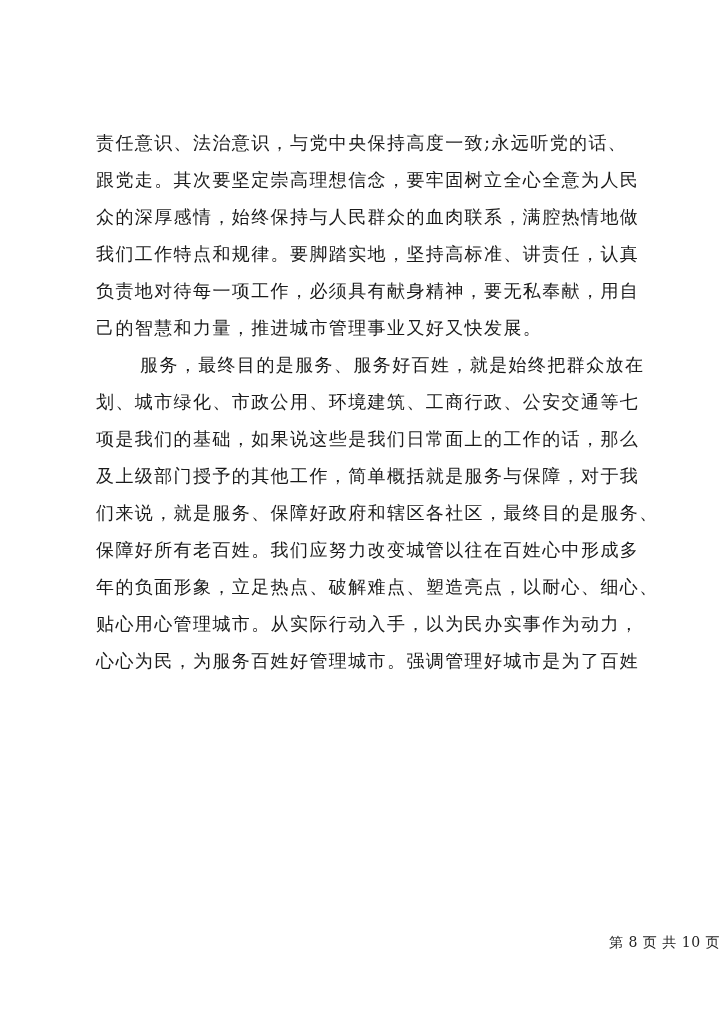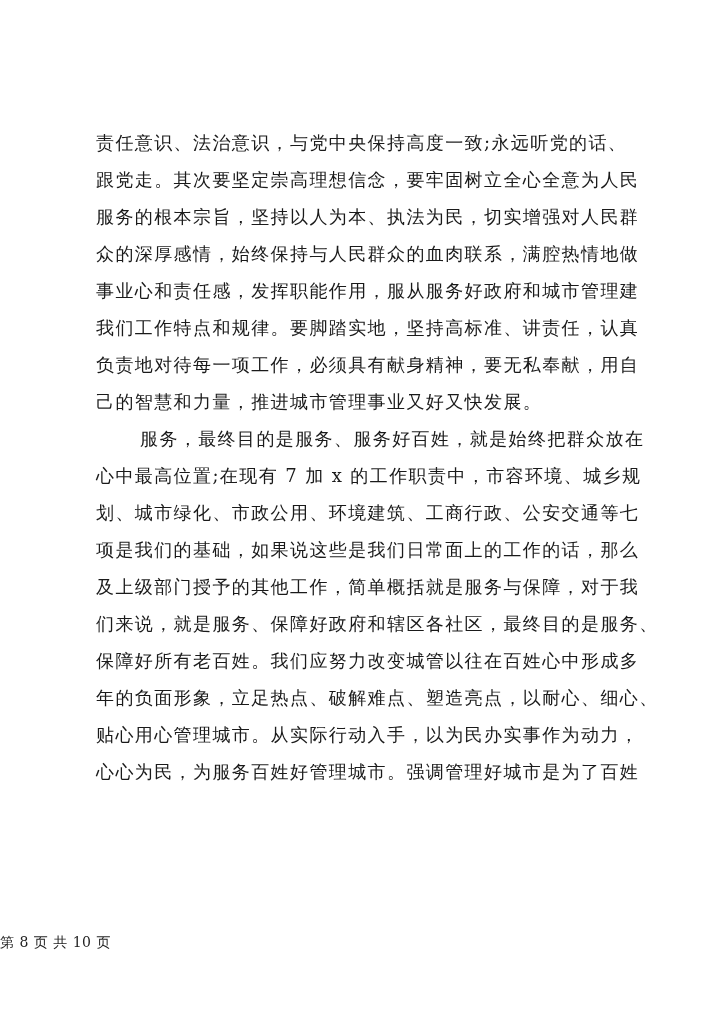--- a/index.html
+++ b/index.html
@@ -42,43 +42,40 @@
     text-align-last: left;
   }
   .line.indent {
     padding-left: 44px;
   }
   .footer {
     position: absolute;
     left: 0;
     width: 720px;
     top: 934px;
-    text-align: left;
+    text-align: right;
     font-size: 14px;
     color: #222;
     letter-spacing: 0.5px;
   }
 </style>
 </head>
 <body>
 
 <div class="page">
   <div class="body-text">
 
     <span class="line">责任意识、法治意识，与党中央保持高度一致;永远听党的话、</span>
     <span class="line">跟党走。其次要坚定崇高理想信念，要牢固树立全心全意为人民</span>
-    <span class="line">服务的根本宗旨，坚持以人为本、执法为民，切实增强对人民群</span>
     <span class="line">众的深厚感情，始终保持与人民群众的血肉联系，满腔热情地做</span>
-    <span class="line">事业心和责任感，发挥职能作用，服从服务好政府和城市管理建</span>
     <span class="line">我们工作特点和规律。要脚踏实地，坚持高标准、讲责任，认真</span>
     <span class="line">负责地对待每一项工作，必须具有献身精神，要无私奉献，用自</span>
     <span class="line last">己的智慧和力量，推进城市管理事业又好又快发展。</span>
 
     <span class="line indent">服务，最终目的是服务、服务好百姓，就是始终把群众放在</span>
-    <span class="line">心中最高位置;在现有 7 加 x 的工作职责中，市容环境、城乡规</span>
     <span class="line">划、城市绿化、市政公用、环境建筑、工商行政、公安交通等七</span>
     <span class="line">项是我们的基础，如果说这些是我们日常面上的工作的话，那么</span>
     <span class="line">及上级部门授予的其他工作，简单概括就是服务与保障，对于我</span>
     <span class="line">们来说，就是服务、保障好政府和辖区各社区，最终目的是服务、</span>
     <span class="line">保障好所有老百姓。我们应努力改变城管以往在百姓心中形成多</span>
     <span class="line">年的负面形象，立足热点、破解难点、塑造亮点，以耐心、细心、</span>
     <span class="line">贴心用心管理城市。从实际行动入手，以为民办实事作为动力，</span>
     <span class="line">心心为民，为服务百姓好管理城市。强调管理好城市是为了百姓</span>
   </div>
 

